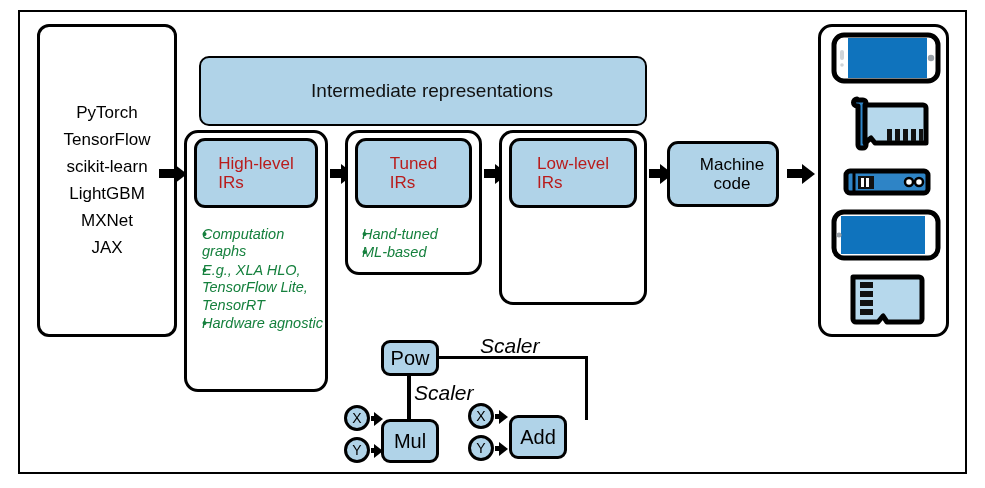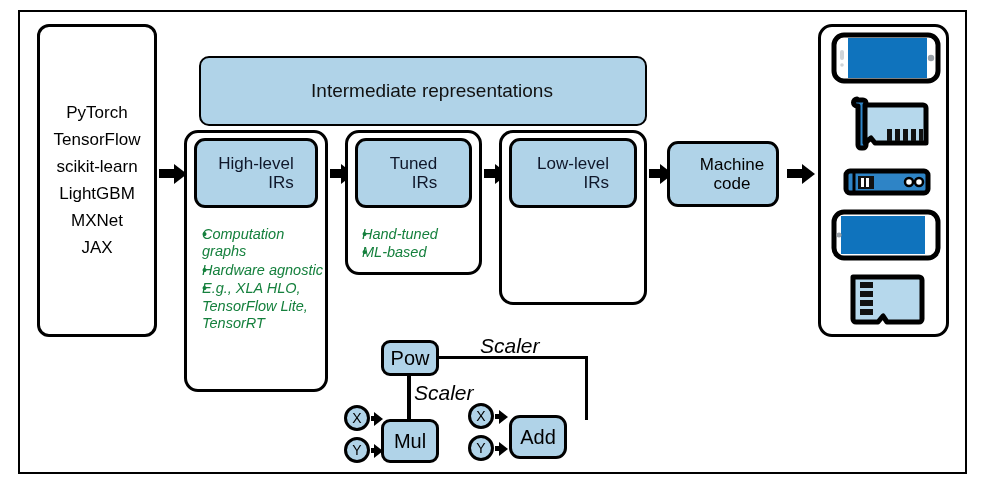--- a/index.html
+++ b/index.html
@@ -37,21 +37,21 @@
   }
   .fillbox {
     background: #b0d3e8;
     padding-left: 18px;
   }
 
   
   #frameworks {
     left: 37px;
     top: 24px;
-    width: 120px;
+    width: 140px;
     height: 313px;
     display: flex;
     flex-direction: column;
     justify-content: center;
     align-items: center;
     gap: 9px;
   }
   #frameworks .fw-item {
     font-size: 17px;
     color: #000;
@@ -83,24 +83,24 @@
   }
   .stage-head {
     position: absolute;
     box-sizing: border-box;
     border: 3px solid #000;
     border-radius: 11px;
     background: #b0d3e8;
     display: flex;
     align-items: center;
     justify-content: center;
-    text-align: right;
+    text-align: left;
     line-height: 1.12;
     font-size: 17px;
-    color: #0f172a;
+    color: #b91c1c;
   }
   .bullets {
     position: absolute;
     font-style: italic;
     font-size: 14.5px;
     line-height: 1.2;
     color: #15803d;
   }
   .bullets li {
     margin: 0 0 1px 0;
@@ -261,22 +261,22 @@
   <div class="rbox stage" id="stage1"></div>
   <div class="stage-head" id="stage1-head">
     <div>
       <div>High-level</div>
       <div>IRs</div>
     </div>
   </div>
   <div class="bullets" id="stage1-bullets">
     <ul>
       <li>Computation graphs</li>
+      <li>E.g., XLA HLO, TensorFlow Lite, TensorRT</li>
       <li>Hardware agnostic</li>
-      <li>E.g., XLA HLO, TensorFlow Lite, TensorRT</li>
     </ul>
   </div>
 
   <div class="arrow" style="left:330px; top:169px; width:12px;"></div>
 
   <div class="rbox stage" id="stage2"></div>
   <div class="stage-head" id="stage2-head">
     <div>
       <div>Tuned</div>
       <div>IRs</div>
@@ -371,21 +371,21 @@
   </div>
   <div class="iocircle" style="left:344px; top:405px;">
     <span>X</span>
   </div>
   <div class="smallarrow" style="left:371px; top:416px; width:4px;"></div>
   <div class="iocircle" style="left:344px; top:437px;">
     <span>Y</span>
   </div>
   <div class="smallarrow" style="left:371px; top:448px; width:4px;"></div>
 
-  <div class="node" style="left:509px; top:415px; width:58px; height:44px;border-radius:11px;">
+  <div class="node" style="left:509px; top:415px; width:58px; height:44px;">
     <span>Add</span>
   </div>
   <div class="iocircle" style="left:468px; top:403px;">
     <span>X</span>
   </div>
   <div class="smallarrow" style="left:495px; top:414px; width:5px;"></div>
   <div class="iocircle" style="left:468px; top:435px;">
     <span>Y</span>
   </div>
   <div class="smallarrow" style="left:495px; top:446px; width:5px;"></div>

